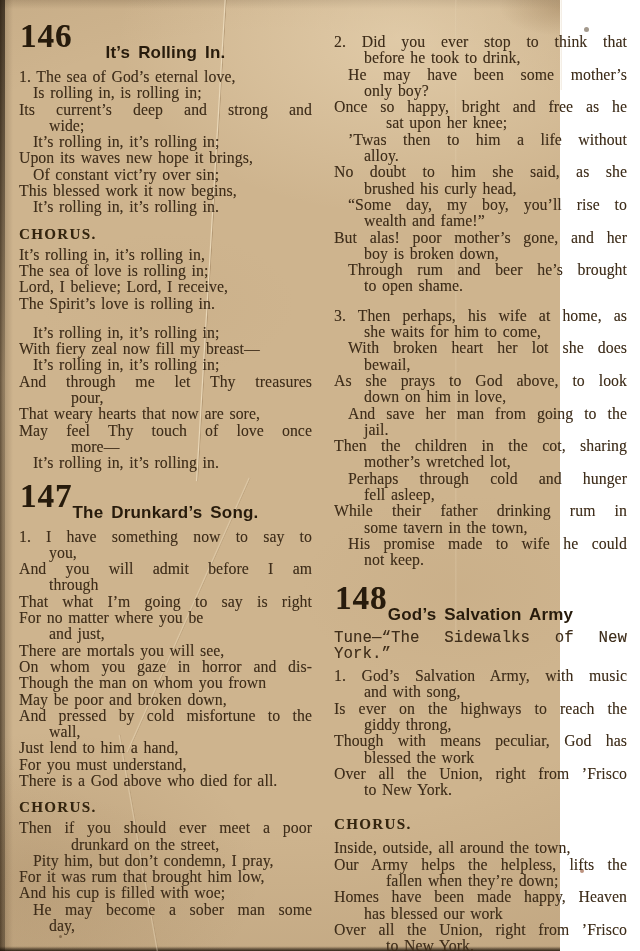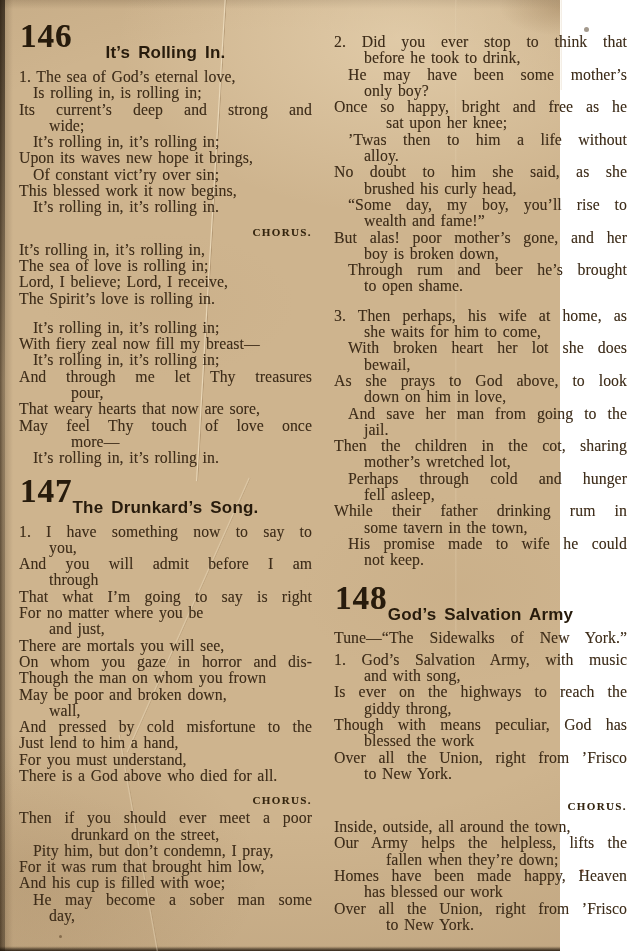--- a/index.html
+++ b/index.html
@@ -45,26 +45,26 @@
     text-shadow:0.3px 0.3px 0 rgba(39,27,12,0.5);
   }
   .title {
     position:absolute; left:0; right:0; bottom:0;
     text-align:center;
     font-family:"Liberation Sans", sans-serif; font-weight:bold;
     font-size:17px; color:#271b0c; letter-spacing:0.2px; word-spacing:3px;
   }
 
   .chead {
-    text-align:right; font-size:11px; font-weight:bold;
+    text-align:left; font-size:15px; font-weight:bold;
     letter-spacing:1.4px; color:#34250f; margin:10px 0 4px;
     text-shadow:0.2px 0.2px 0 rgba(52,37,15,0.3);
   }
 
-  .tune { margin:5px 0 0; }
+  .tune { margin:5px 0 0;font-family:Liberation Mono, monospace; }
   .gA { margin-top:13px; }
   .gB { margin-top:18px; }
   .chead.gB { margin-bottom:7px; }
 
   
   .crease { position:absolute; pointer-events:none; }
   .c1 { left:224px; top:0; width:3px; height:482px; transform:rotate(3.4deg); transform-origin:top center;
         background:linear-gradient(90deg, rgba(110,80,46,0) 0%, rgba(240,224,194,0.85) 40%, rgba(110,80,46,0.28) 78%, rgba(110,80,46,0) 100%); }
   .c2 { left:248px; top:478px; width:3px; height:300px; transform:rotate(24deg); transform-origin:top center; opacity:0.7;
         background:linear-gradient(90deg, rgba(110,80,46,0) 0%, rgba(238,222,192,0.7) 40%, rgba(110,80,46,0.22) 78%, rgba(110,80,46,0) 100%); }
@@ -154,22 +154,22 @@
           <div class="ln i2">you,</div>
           <div class="ln i0 j">And you will admit before I am</div>
           <div class="ln i2">through</div>
           <div class="ln i0 j">That what I’m going to say is right</div>
           <div class="ln i0">For no matter where you be</div>
           <div class="ln i2">and just,</div>
           <div class="ln i0">There are mortals you will see,</div>
           <div class="ln i0 j">On whom you gaze in horror and dis-</div>
           <div class="ln i0">Though the man on whom you frown</div>
           <div class="ln i0">May be poor and broken down,</div>
+          <div class="ln i0 j">And pressed by cold misfortune to the</div>
           <div class="ln i2">wall,</div>
-          <div class="ln i0 j">And pressed by cold misfortune to the</div>
           <div class="ln i0">Just lend to him a hand,</div>
           <div class="ln i0">For you must understand,</div>
           <div class="ln i0">There is a God above who died for all.</div>
         </div>
 
         <div>
           <div class="chead">CHORUS.</div>
           <div class="ln i0 j">Then if you should ever meet a poor</div>
           <div class="ln i3">drunkard on the street,</div>
           <div class="ln i1">Pity him, but don’t condemn, I pray,</div>

